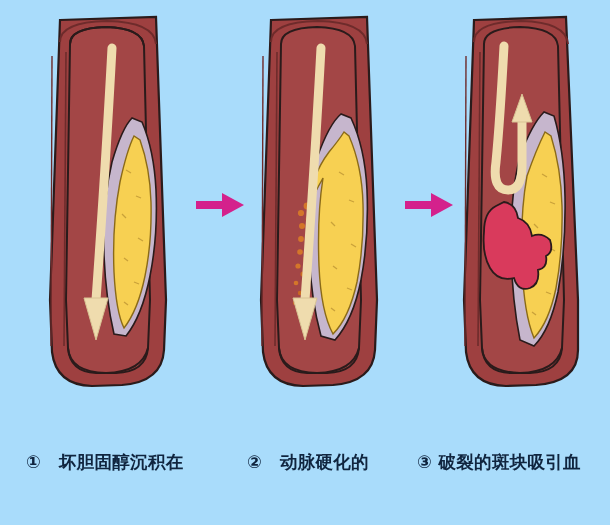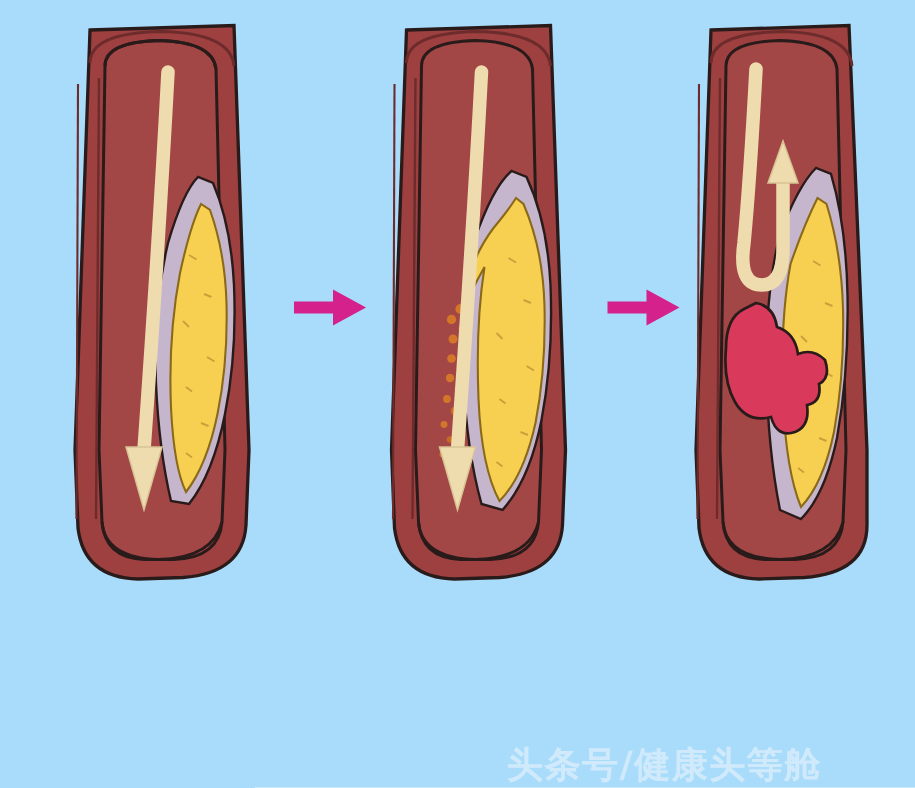--- a/index.html
+++ b/index.html
@@ -217,16 +217,34 @@
       </svg>
     </div>
     <div class="stage-arrow" id="arrow-2">
       <svg class="arrow-svg" viewBox="0 0 52 34">
         <rect x="2" y="13" width="30" height="8" fill="#d4218c"></rect>
         <path d="M28 5 L50 17 L28 29 Z" fill="#d4218c"></path>
       </svg>
     </div>
   </div>
 
-
-  <div class="watermark">头条号/健康头等舱</div>
+  <div class="captions-row">
+    <div class="caption-block" id="caption-1">
+      <span class="caption-line">①　坏胆固醇沉积在</span>
+      
+      
+      
+    </div>
+    <div class="caption-block" id="caption-2">
+      <span class="caption-line">②　动脉硬化的</span>
+      
+      
+    </div>
+    <div class="caption-block" id="caption-3">
+      <span class="caption-line">③ 破裂的斑块吸引血</span>
+      
+      
+      
+    </div>
+  </div>
+
 
 </div>
 
 </body></html>

